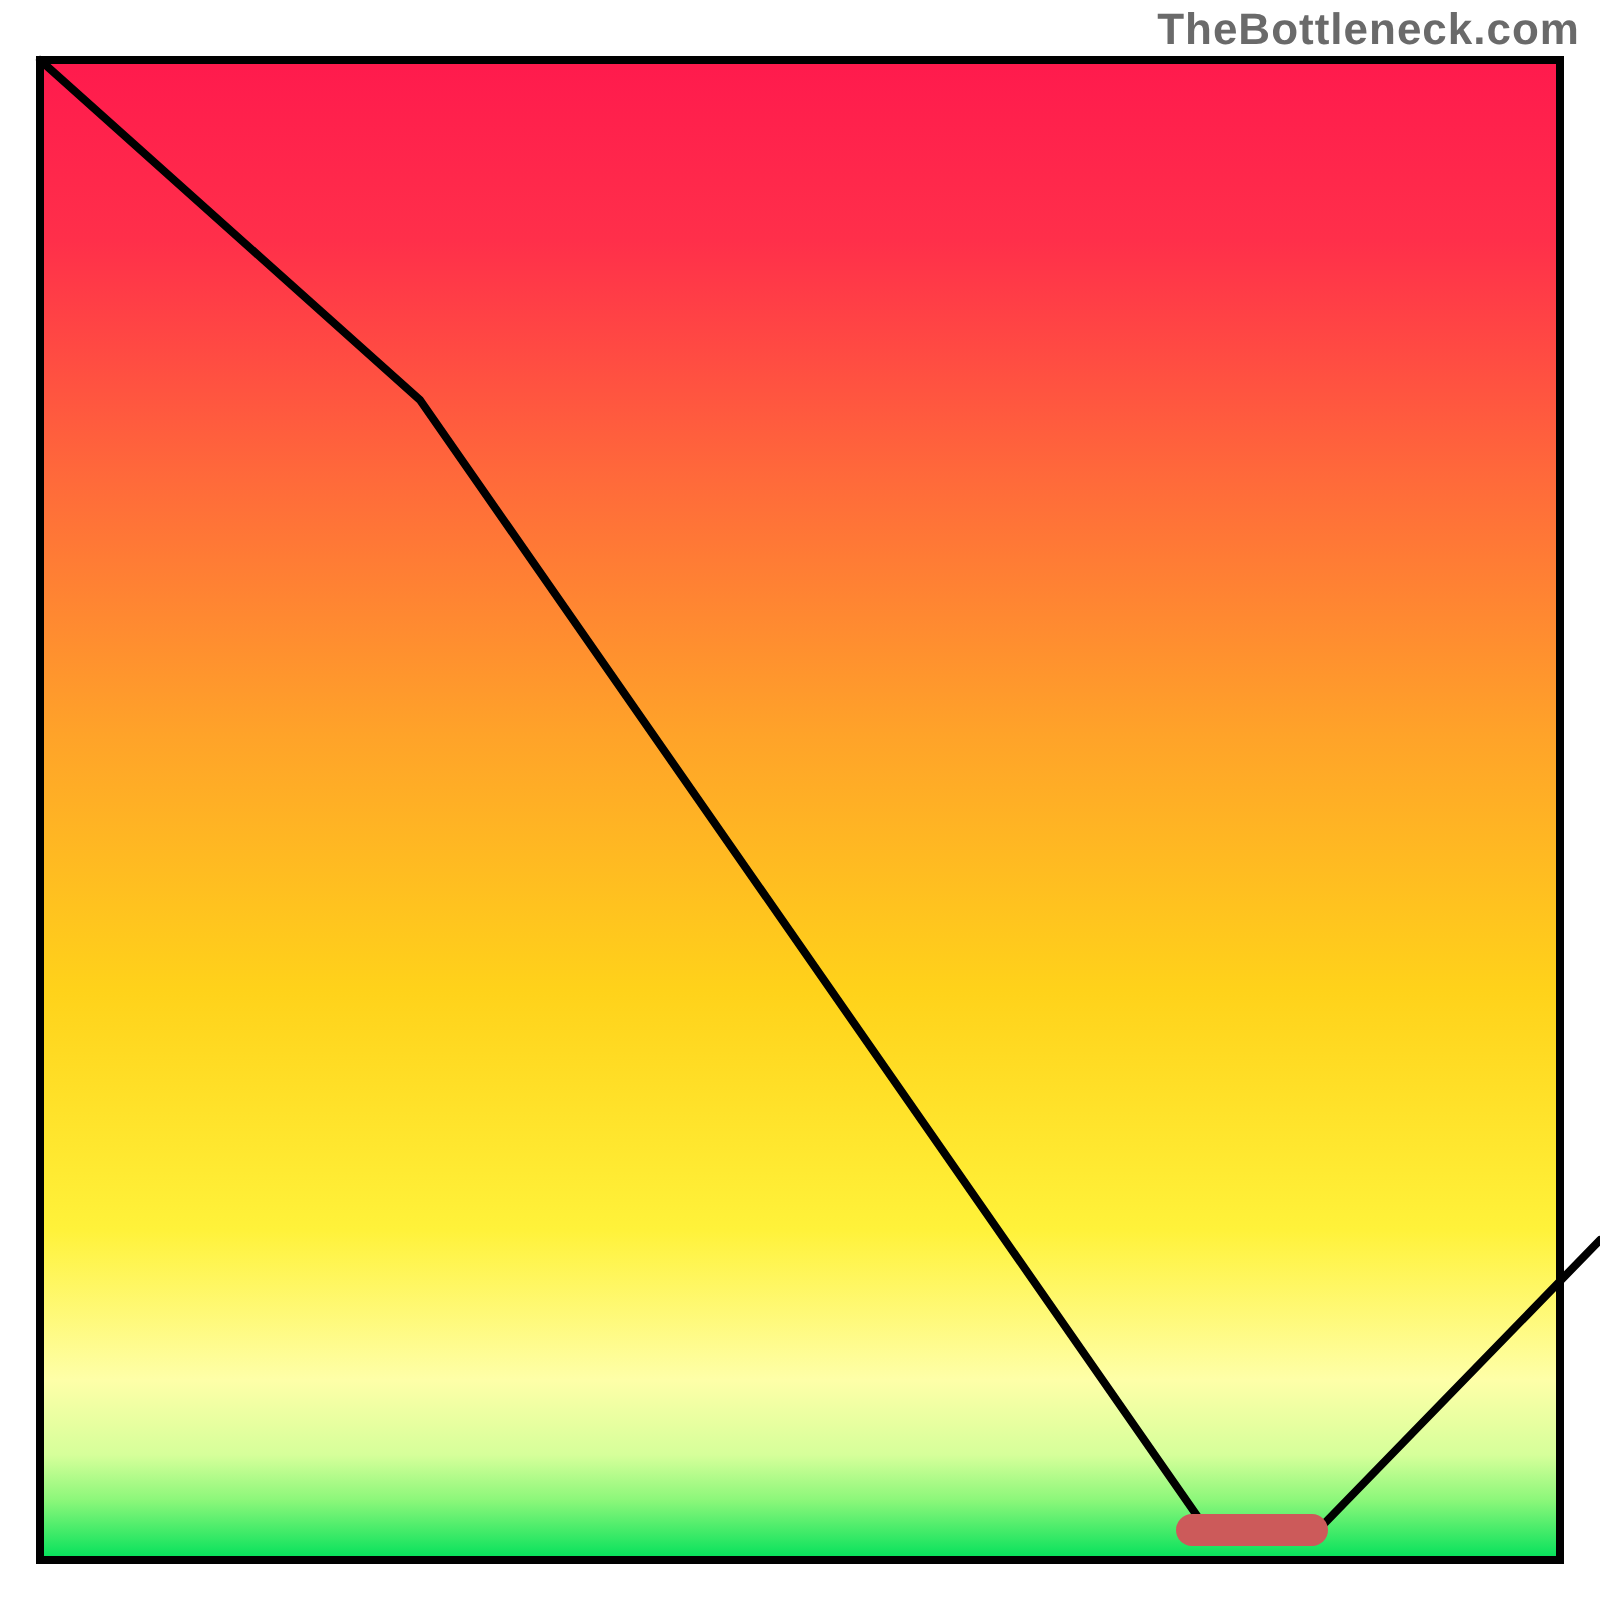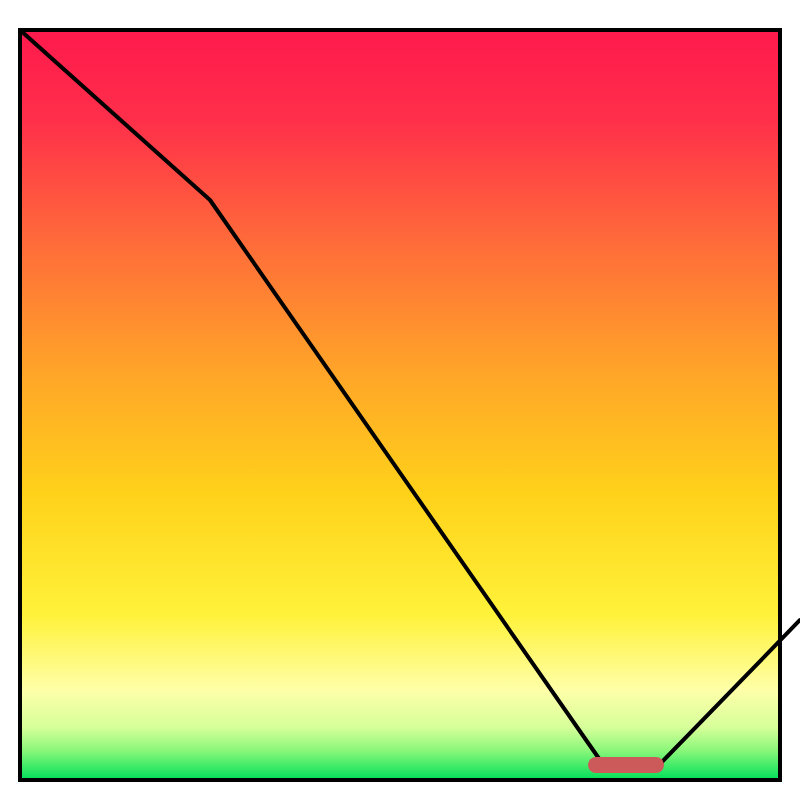--- a/index.html
+++ b/index.html
@@ -56,13 +56,14 @@
 
     <path d="M 20 30
              L 210 200
              L 600 760
              L 660 764
              L 800 620" fill="none" stroke="#000000" stroke-width="4" stroke-linejoin="round" stroke-linecap="round"></path>
 
     <rect x="588" y="757" width="76" height="16" rx="8" ry="8" fill="#cc5a5a"></rect>
   </svg>
 
+  <div class="watermark">TheBottleneck.com</div>
 </div>
 
 </body></html>

